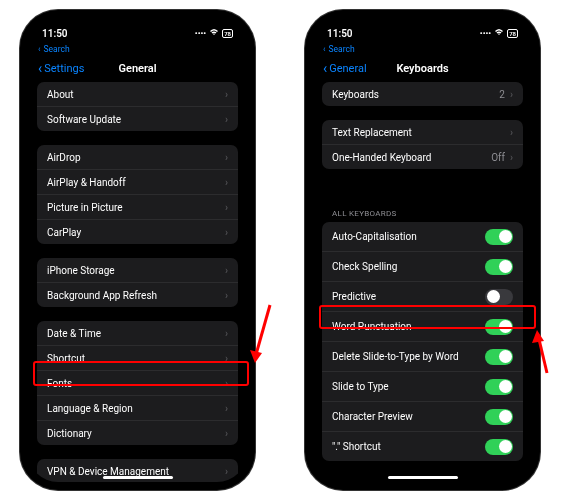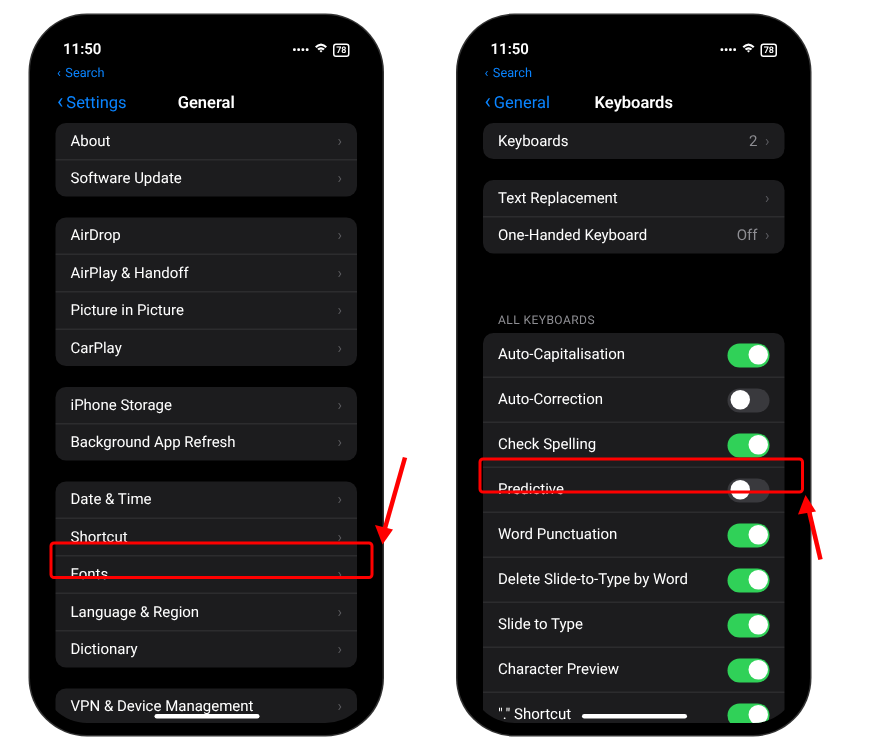--- a/index.html
+++ b/index.html
@@ -373,26 +373,20 @@
         </div>
         <div class="group-title">ALL KEYBOARDS</div>
         <div class="group">
           <div class="row">
             <span class="row-label">Auto-Capitalisation</span>
             <div class="row-right">
               <div class="toggle on"></div>
             </div>
           </div>
           <div class="row">
-            <span class="row-label">Auto-Correction</span>
-            <div class="row-right">
-              <div class="toggle off"></div>
-            </div>
-          </div>
-          <div class="row">
             <span class="row-label">Check Spelling</span>
             <div class="row-right">
               <div class="toggle on"></div>
             </div>
           </div>
           <div class="row">
             <span class="row-label">Predictive</span>
             <div class="row-right">
               <div class="toggle off"></div>
             </div>

